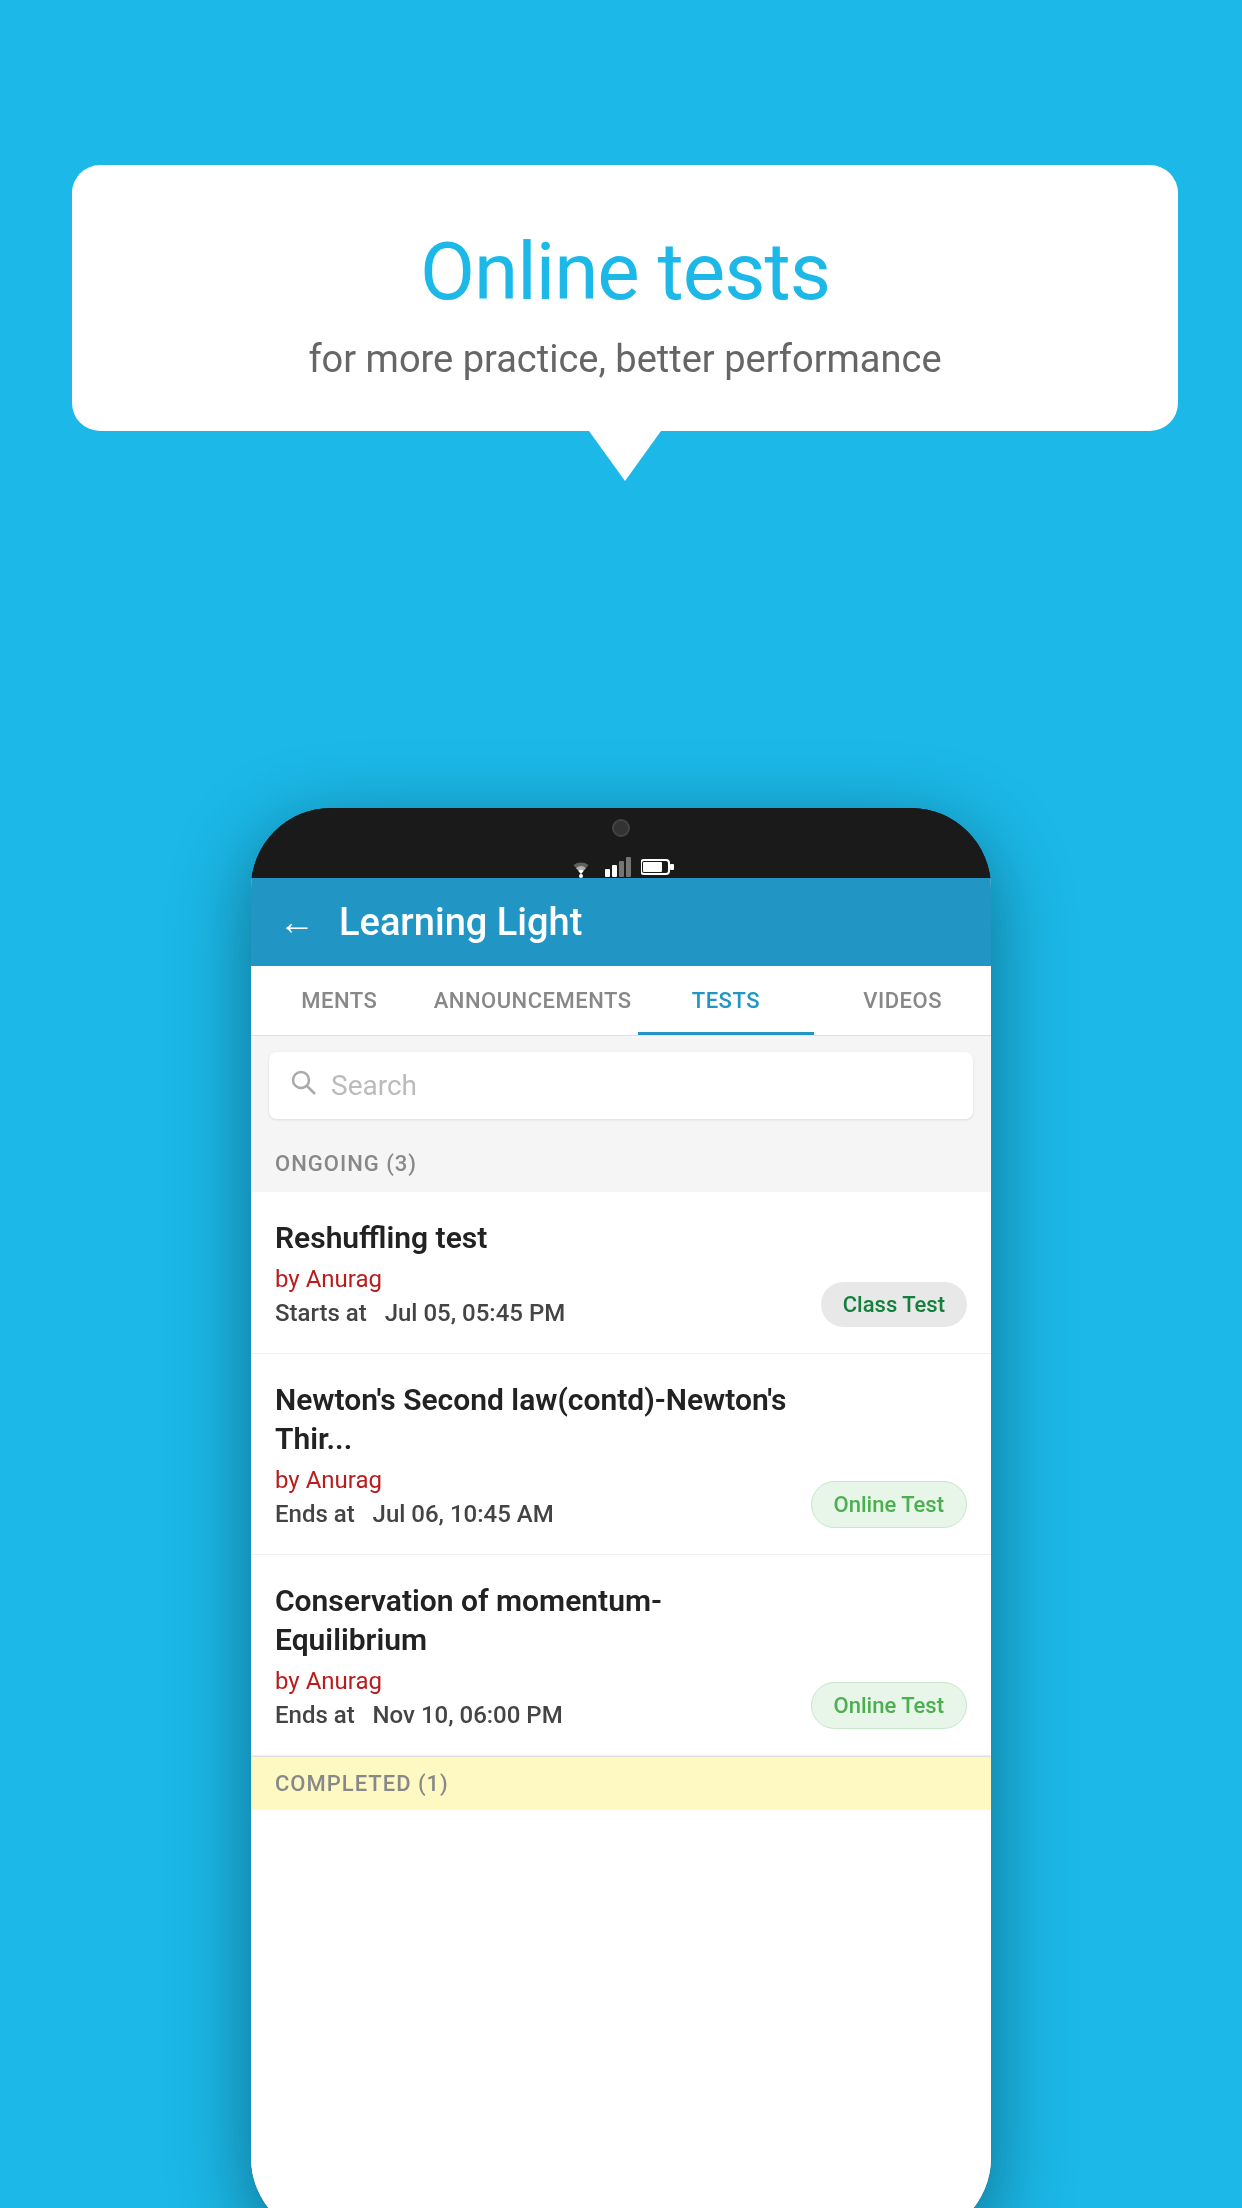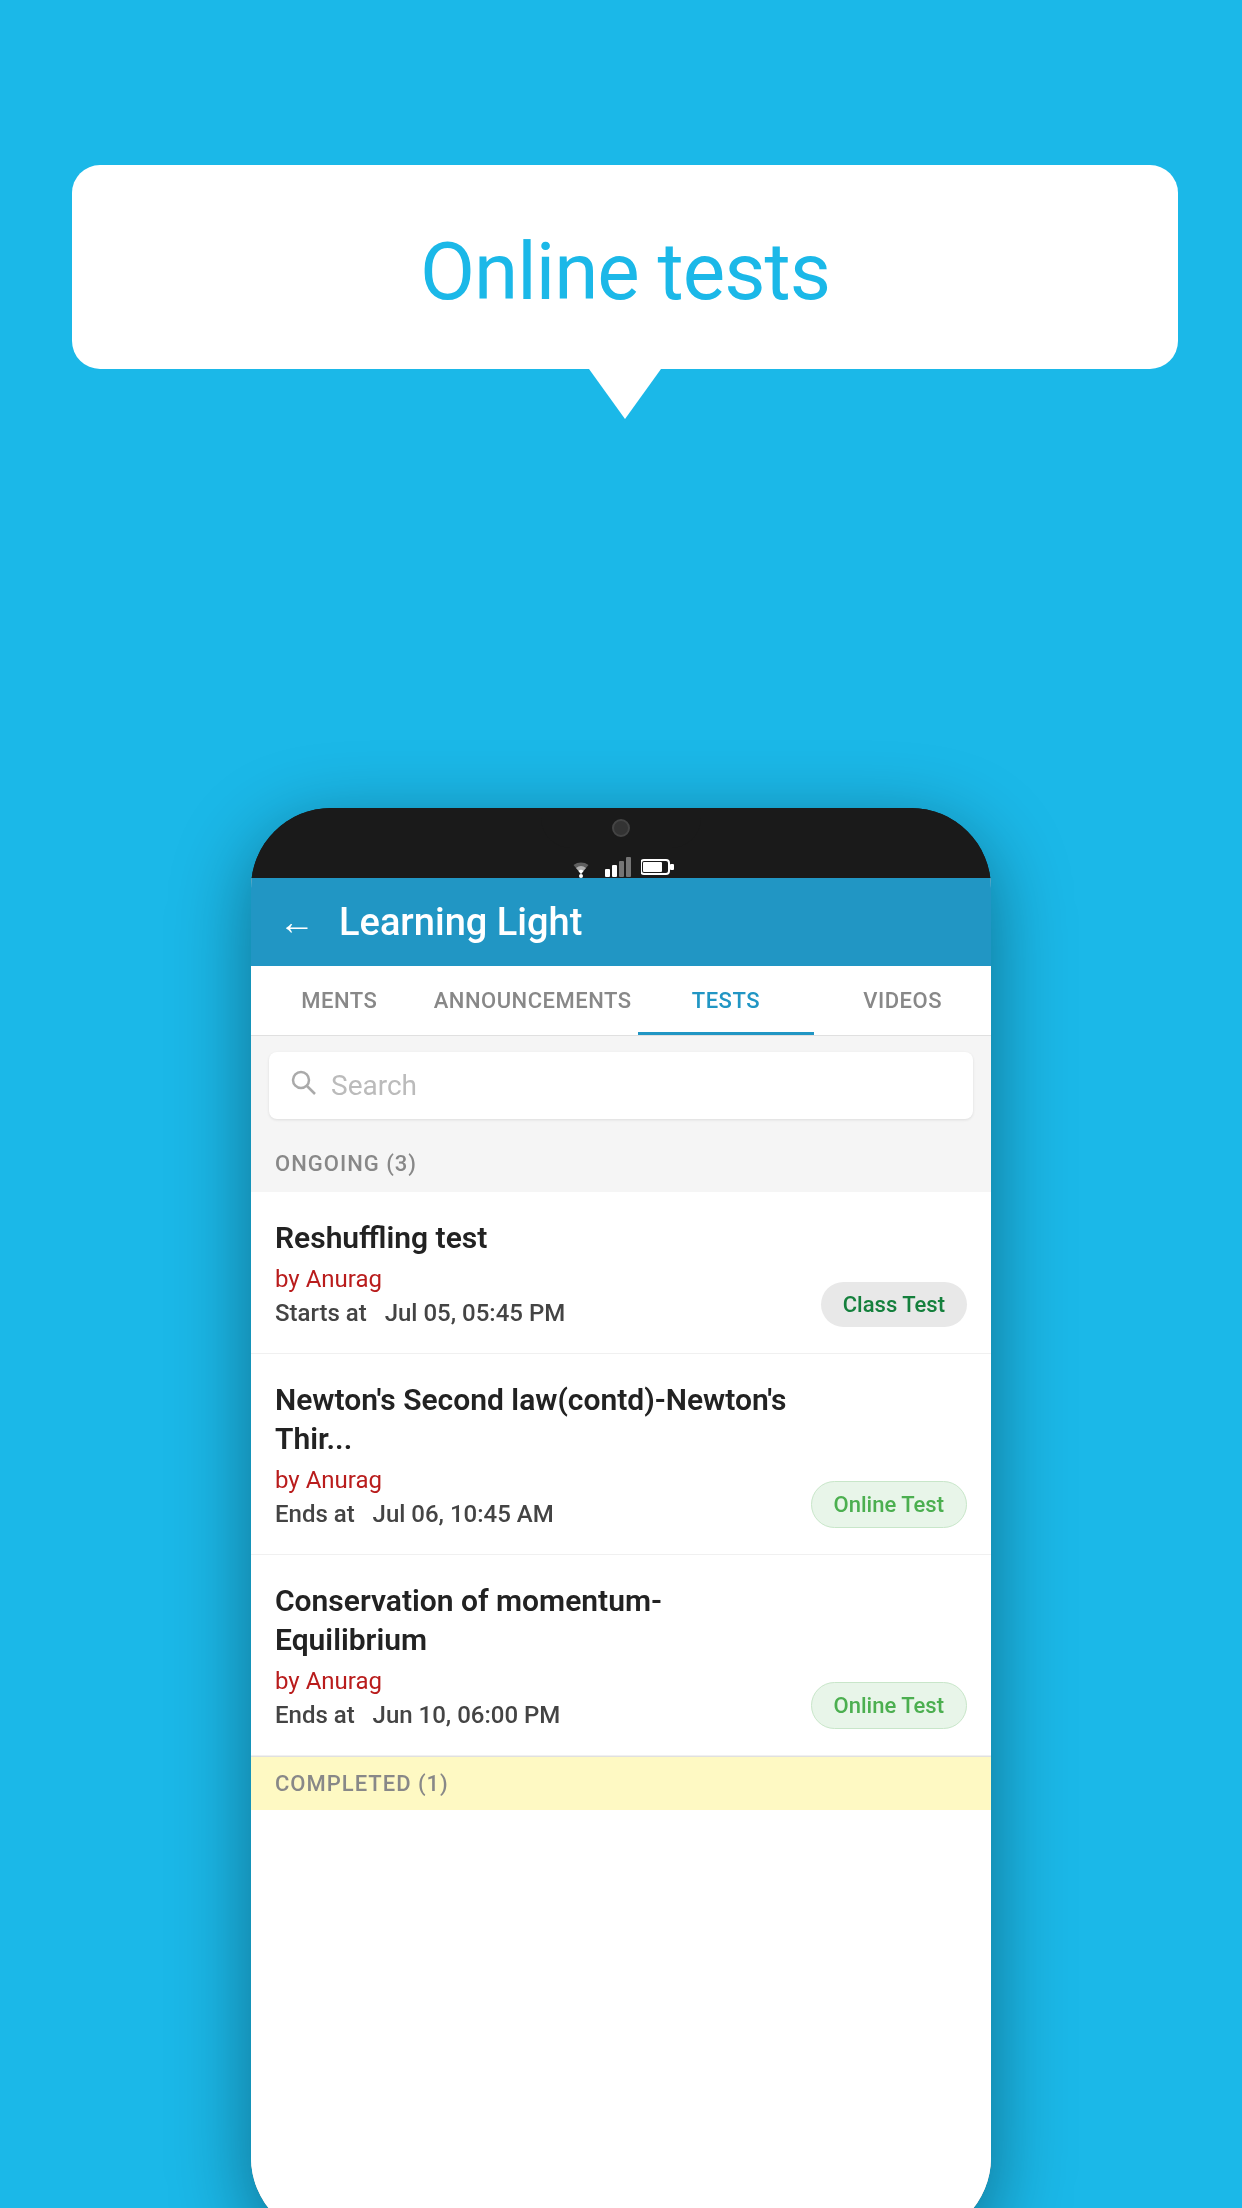--- a/index.html
+++ b/index.html
@@ -280,20 +280,21 @@
       font-weight: 500;
       letter-spacing: 1px;
     }
   </style>
 </head>
 <body>
 
 <div class="speech-bubble-container">
   <div class="speech-bubble">
     <div class="speech-bubble-title">Online tests</div>
+    <div class="speech-bubble-subtitle">for more practice, better performance</div>
   </div>
   <div class="speech-bubble-pointer"></div>
 </div>
 
 <div class="phone-frame">
 
   <div class="phone-top">
     <span class="phone-time">14:29</span>
     <div class="phone-notch">
       <div class="phone-camera"></div>
@@ -388,21 +389,21 @@
         <div class="test-badge badge-online">Online Test</div>
       </div>
 
       <div class="test-item">
         <div class="test-info">
           <div class="test-name">Conservation of momentum-Equilibrium</div>
           <div class="test-by">by Anurag</div>
           <div class="test-time">
             <span>Ends at</span>
             &nbsp;
-            <span>Jun 10, 06:00 PM</span>
+            <span>Nov 10, 06:00 PM</span>
           </div>
         </div>
         <div class="test-badge badge-online">Online Test</div>
       </div>
 
       <div class="completed-header">
         <span class="completed-title">COMPLETED (1)</span>
       </div>
 
     </div>

